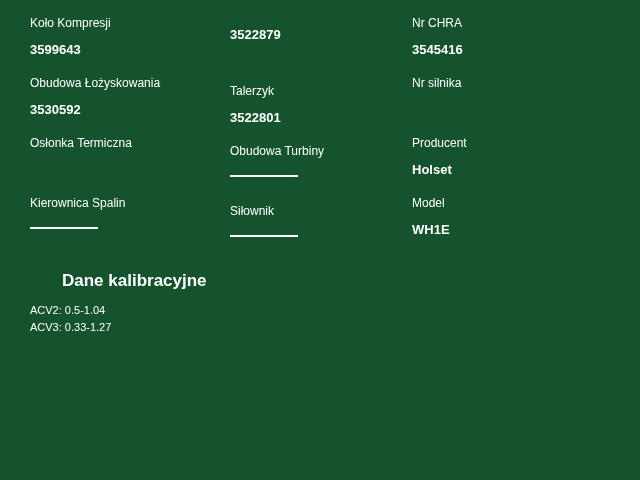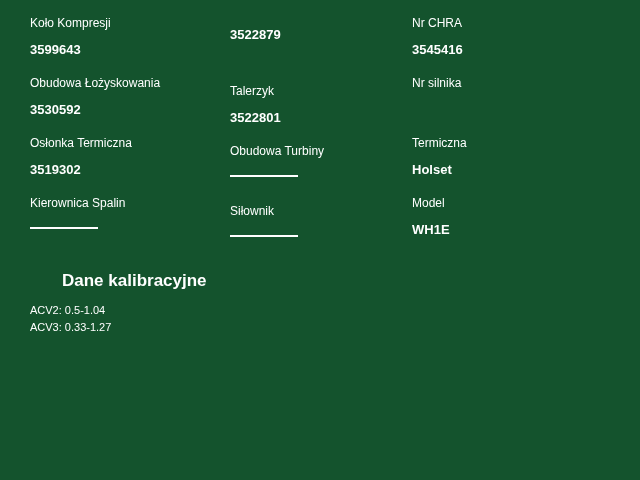--- a/index.html
+++ b/index.html
@@ -78,21 +78,20 @@
     <div class="field">
       <div class="field-label">Koło Kompresji</div>
       <div class="field-value">3599643</div>
     </div>
     <div class="field">
       <div class="field-label">Obudowa Łożyskowania</div>
       <div class="field-value">3530592</div>
     </div>
     <div class="field">
       <div class="field-label">Osłonka Termiczna</div>
-      <div class="field-value">3519302</div>
     </div>
     <div class="field">
       <div class="field-label">Kierownica Spalin</div>
       <div class="value-line"></div>
     </div>
   </div>
 
   <div class="col col-2">
     <div class="field">
       <div class="field-value">3522879</div>
@@ -113,21 +112,21 @@
 
   <div class="col col-3">
     <div class="field">
       <div class="field-label">Nr CHRA</div>
       <div class="field-value">3545416</div>
     </div>
     <div class="field">
       <div class="field-label">Nr silnika</div>
     </div>
     <div class="field">
-      <div class="field-label">Termiczna</div>
+      <div class="field-label">Producent</div>
       <div class="field-value">Holset</div>
     </div>
     <div class="field">
       <div class="field-label">Model</div>
       <div class="field-value">WH1E</div>
     </div>
   </div>
 
   <div class="calibration">
     <div class="cal-title">Dane kalibracyjne</div>

